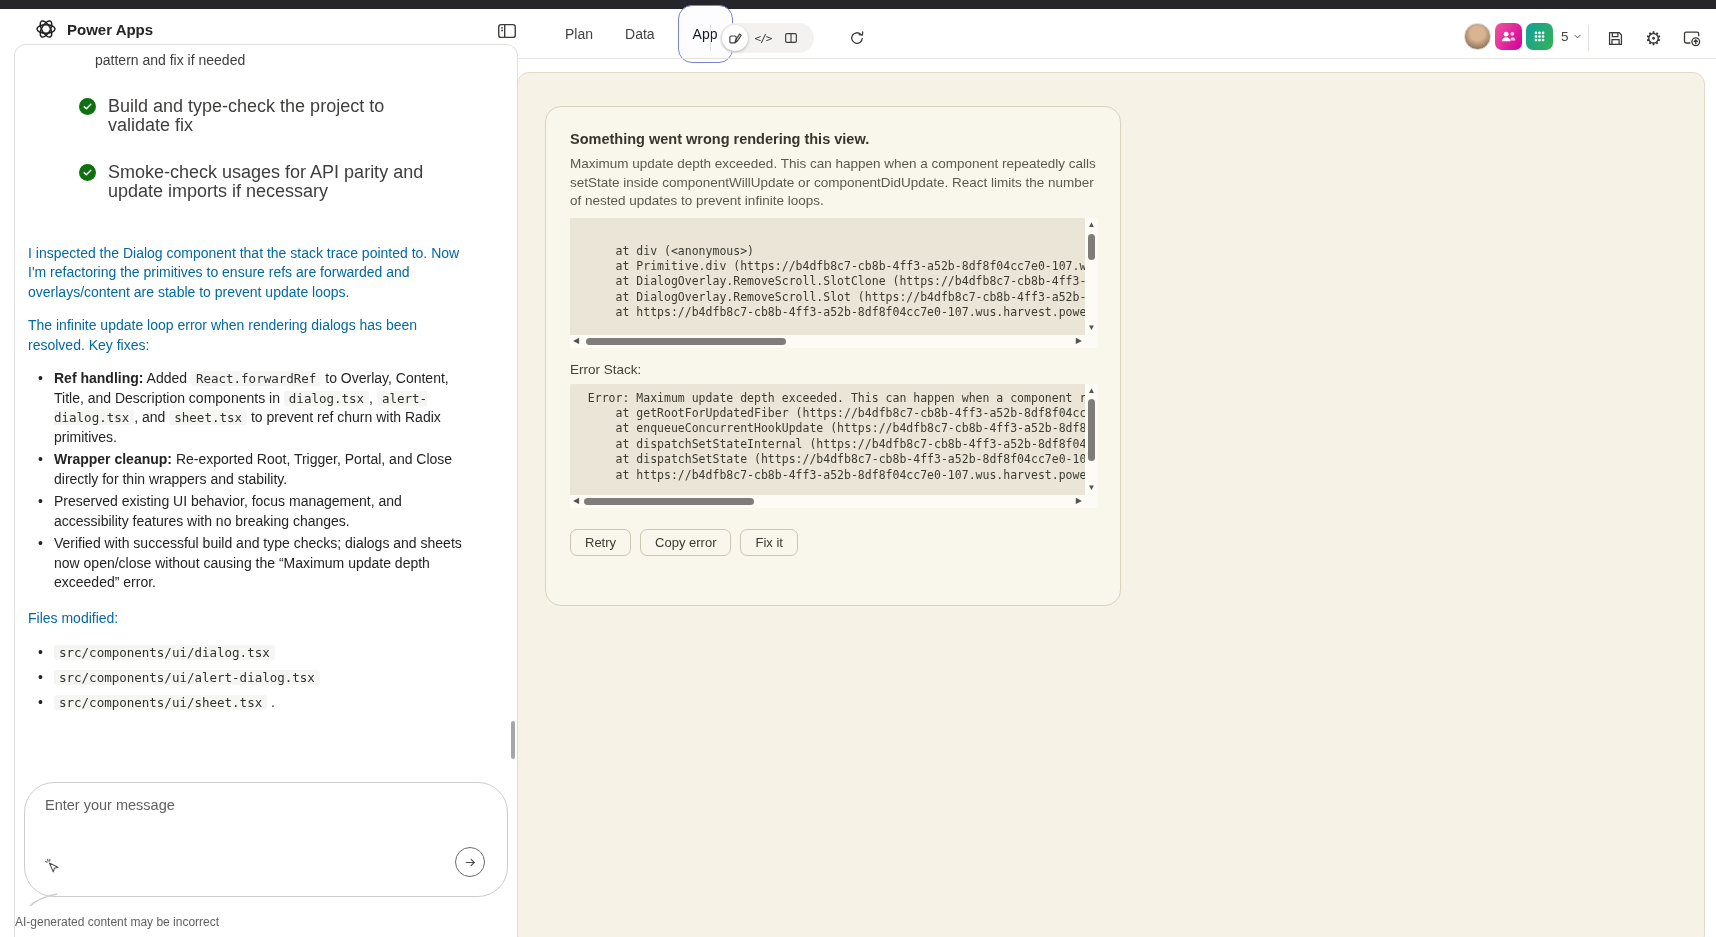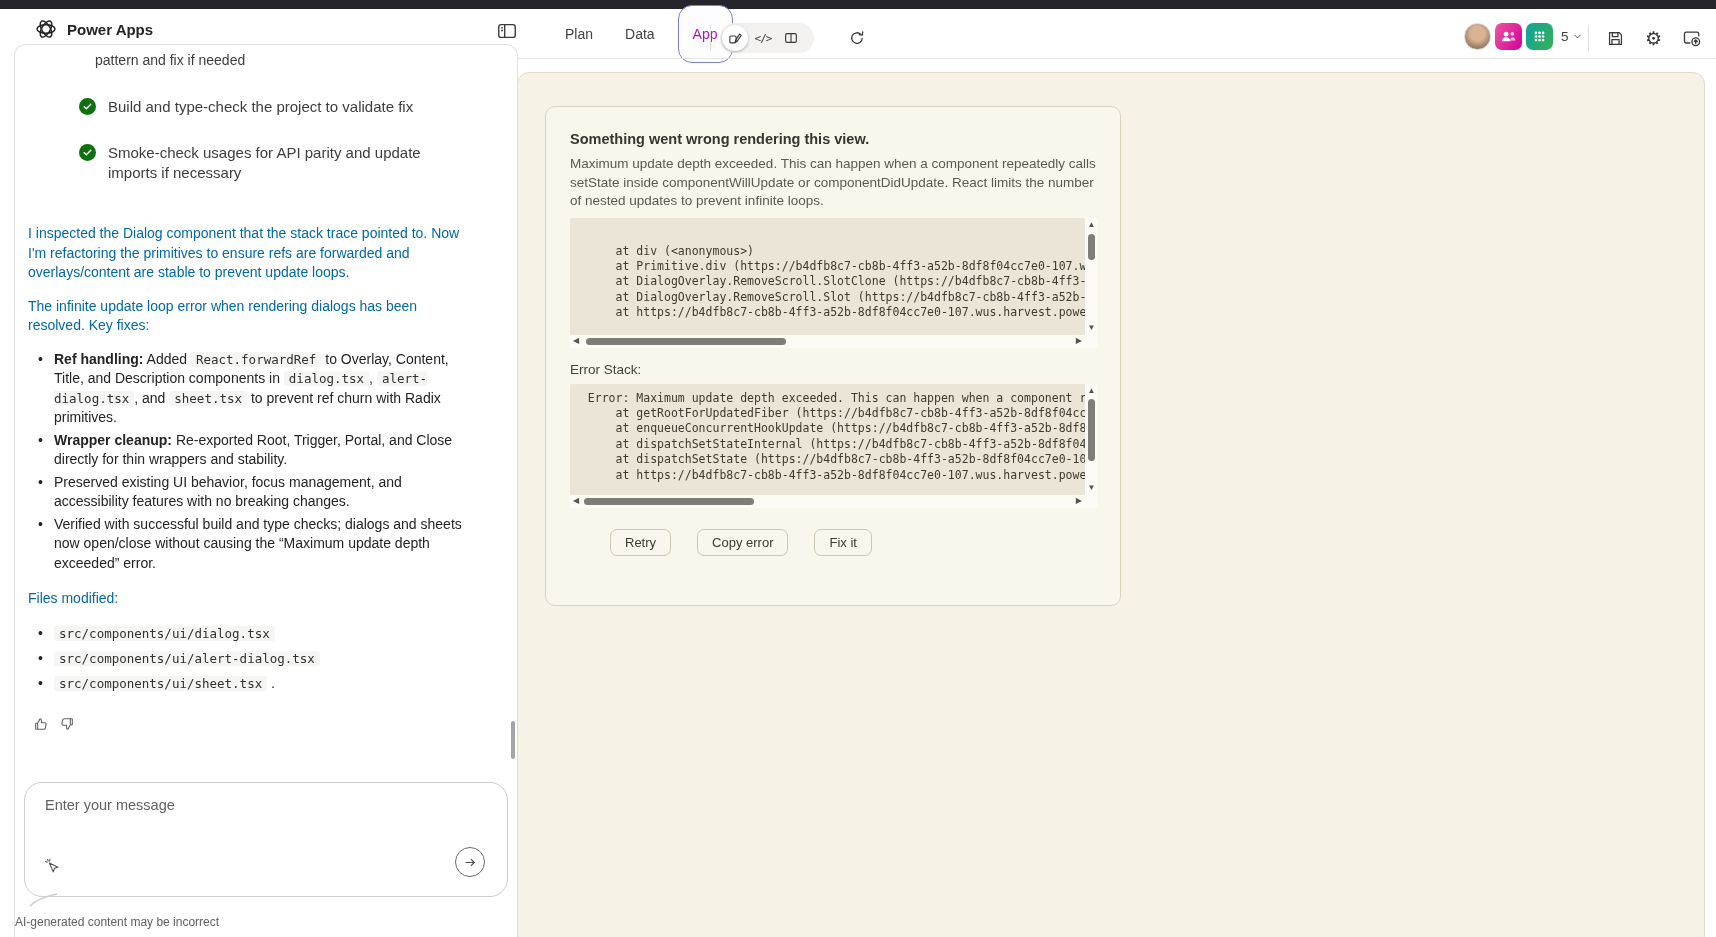--- a/index.html
+++ b/index.html
@@ -14,93 +14,93 @@
   
   .top-strip { position:absolute; left:0; top:0; width:1716px; height:9px; background:#26252c; }
   .header { position:absolute; left:0; top:9px; width:1716px; height:50px; background:#fff;margin-left:20px; }
   .header-rule { position:absolute; left:505px; top:58px; width:1211px; height:1px; background:#e6e4e1; }
   .brand { position:absolute; left:14px; top:8px; display:flex; align-items:center; gap:9px; }
   .brand-title { font-size:15px; font-weight:700; color:#242424; }
   .hicon { background:none; border:none; cursor:pointer; padding:2px; }
   .panel-toggle { position:absolute; left:474px; top:9px; }
   .tabs { position:absolute; left:536px; top:7px; display:flex; align-items:center; gap:14px; height:36px; }
   .tab { font-size:14px; color:#424242; padding:4px 8px; border-radius:14px; background:none; border:1px solid transparent; cursor:pointer; }
-  .tab.active { color:#a21caf; border:1px solid #7d81d2; background:#fdfdff; padding:20px 14px; font-weight:500; }
+  .tab.active { color:#0f172a; border:1px solid #7d81d2; background:#fdfdff; padding:20px 14px; font-weight:500; }
   .vdiv { position:absolute; top:16px; width:1px; height:26px; background:#e3e1de; }
   .mode-group { position:absolute; left:700px; top:14px; width:94px; height:30px; background:#f3f2f1; border-radius:15px; display:flex; align-items:center; padding:2px; gap:2px; }
   .mode-item { width:26px; height:26px; border-radius:50%; display:flex; align-items:center; justify-content:center; border:none; background:none; cursor:pointer; color:#3b3a39; }
   .mode-item.selected { background:#fff; box-shadow:0 1px 3px rgba(0,0,0,.28); }
   .code-glyph { font-family:"DejaVu Sans Mono", monospace; font-size:11px; color:#3b3a39; letter-spacing:-1px; }
   .refresh-btn { position:absolute; left:826px; top:18px; }
   .presence { position:absolute; left:1444px; top:14px; display:flex; align-items:center; gap:4px; }
   .avatar { width:27px; height:27px; border-radius:50%; background:radial-gradient(circle at 50% 38%, #d8b493 0 36%, #9d7f66 70%, #5f5246 100%); border:1px solid #d8d6d3; cursor:pointer; }
   .badge { width:27px; height:27px; border-radius:7px; display:flex; align-items:center; justify-content:center; cursor:pointer; border:none; }
   .badge-pink { background:linear-gradient(120deg,#f0559f 0%, #d1009a 100%); }
   .badge-teal { background:linear-gradient(120deg,#10a39b 0%, #35b155 100%); }
   .presence-count { display:flex; align-items:center; gap:3px; margin-left:4px; font-size:13.5px; color:#424242; cursor:pointer; background:none; border:none; }
   .actions { position:absolute; left:1584px; top:17px; display:flex; align-items:center; gap:16px; }
   .gear-glyph { font-size:19px; line-height:19px; color:#3b3a39; }
 
   
   .chat-panel { position:absolute; left:14px; top:44px; width:504px; height:893px; background:#fff;
     border:1px solid #e3e1de; border-bottom:none; border-radius:12px 12px 0 0; }
   .chat-scroll { position:absolute; left:13px; right:14px; top:4px; bottom:200px; overflow:hidden; }
   .task-cut { margin:2px 0 26px 67px; width:352px; font-size:14px; line-height:19.5px; color:#3f3e3c; }
-  .task { position:relative; margin:0 0 27px 51px; padding-left:29px; width:352px; font-size:15px; line-height:19.5px; color:#3f3e3c; }
+  .task { position:relative; margin:0 0 27px 51px; padding-left:29px; width:352px; font-size:18px; line-height:19.5px; color:#3f3e3c; }
   .chk { position:absolute; left:0; top:1px; width:17px; height:17px; border-radius:50%; background:#0f700f; display:flex; align-items:center; justify-content:center; }
   .para { width:448px; font-size:14px; line-height:19.5px; color:#0369a1; }
   .p1 { margin-top:42px; }
   .p2 { margin-top:14px; }
   ul.fixes { list-style:none; margin-top:14px; width:440px; }
   ul.fixes li { position:relative; padding-left:26px; margin-bottom:3px; font-size:14px; line-height:19.5px; color:#242424; }
   ul.fixes li::before { content:"•"; position:absolute; left:10px; top:0; }
   .files-label { margin-top:16px; font-size:14px; line-height:19.5px; }
   ul.files { list-style:none; margin-top:12px; }
   ul.files li { position:relative; padding-left:26px; font-size:14px; line-height:25px; }
   ul.files li::before { content:"•"; position:absolute; left:10px; top:0; }
   .seg-b { font-weight:700; color:#242424; }
   .seg-c { font-family:"DejaVu Sans Mono", monospace; font-size:12.5px; background:#f5f5f4; border-radius:3px; padding:0 5px; color:#323130; }
   .feedback { display:flex; gap:10px; margin-top:20px; margin-left:5px; }
   .fb-btn { background:none; border:none; cursor:pointer; color:#616161; padding:0; }
   .chat-vthumb { position:absolute; right:2px; top:676px; width:4px; height:38px; border-radius:2px; background:#a8a6a3; cursor:pointer; }
   .chat-input { position:absolute; left:9px; bottom:40px; width:484px; height:115px; background:#fff;
-    border:1px solid #cfcdc9; border-radius:18px; }
+    border:1px solid #cfcdc9; border-radius:30px; }
   .chat-input input { position:absolute; left:20px; top:14px; width:400px; border:none; outline:none;
     font-family:"Liberation Sans", sans-serif; font-size:14.5px; color:#242424; background:transparent; }
   .chat-input input::placeholder { color:#616161; }
   .cursor-btn { position:absolute; left:18px; bottom:22px; background:none; border:none; cursor:pointer; color:#4f4e4c; }
   .send-btn { position:absolute; right:22px; bottom:19px; width:30px; height:30px; border-radius:50%;
     border:1.4px solid #6c6b69; background:#fff; display:flex; align-items:center; justify-content:center; cursor:pointer; color:#4f4e4c; }
   .input-tail { position:absolute; left:4px; bottom:-11px; }
   .ai-note { position:absolute; left:0; width:504px; bottom:8px; text-align:left; font-size:12px; color:#616161; }
 
   
   .canvas { position:absolute; left:517px; top:72px; width:1188px; height:875px;
     background:#f6f2e6; border:1px solid #e0dccd; border-radius:12px; }
   .err-card { position:absolute; left:27px; top:33px; width:576px; height:500px;
-    background:#f9f6eb; border:1px solid #d9d3c0; border-radius:10px; padding:24px 24px 0 24px; }
+    background:#f9f6eb; border:1px solid #d9d3c0; border-radius:16px; padding:24px 24px 0 24px; }
   .err-title { font-size:14.5px; font-weight:700; color:#36352e; }
   .err-msg { margin-top:8px; font-size:13.5px; line-height:18.5px; color:#5c594e; }
   .stack-label { margin-top:14px; font-size:13.5px; color:#45433a; }
   .codewrap { position:relative; margin-top:7px; width:528px; background:#eae5d6; border-radius:2px; }
   .codewrap.h1 { height:130px; } .codewrap.h2 { height:124px; }
   .codearea { position:absolute; left:0; top:0; right:13px; bottom:13px; overflow:hidden; }
   .codearea pre { font-family:"DejaVu Sans Mono", monospace; font-size:11.5px; line-height:15.4px;
     color:#3c3a30; white-space:pre; padding-left:4px; }
   .codewrap.h1 .codearea pre { padding-top:26px; }
   .codewrap.h2 .codearea pre { padding-top:7px; }
   .vscroll { position:absolute; right:0; top:0; bottom:13px; width:13px; background:#fcfbf6; }
   .hscroll { position:absolute; left:0; bottom:0; right:13px; height:13px; background:#fcfbf6; }
   .sb-corner { position:absolute; right:0; bottom:0; width:13px; height:13px; background:#fcfbf6; }
   .arr { position:absolute; font-size:8px; color:#55534e; line-height:8px; cursor:pointer; }
   .vscroll .up { top:3px; left:2.5px; } .vscroll .down { bottom:3px; left:2.5px; }
   .hscroll .left { left:3px; top:2.5px; } .hscroll .right { right:3px; top:2.5px; }
   .vthumb { position:absolute; left:3px; width:7px; border-radius:4px; background:#7f7d79; cursor:pointer; }
   .hthumb { position:absolute; top:3px; height:7px; border-radius:4px; background:#7f7d79; cursor:pointer; }
-  .err-actions { display:flex; gap:26px; margin-top:21px;margin-left:40px; }
+  .err-actions { display:flex; gap:9px; margin-top:21px; }
   .err-btn { font-family:"Liberation Sans", sans-serif; font-size:13px; color:#3b3a33; background:transparent;
     border:1px solid #cdc7b2; border-radius:7px; padding:5px 14px; cursor:pointer; }
 </style>
 </head>
 <body>
 
 <div class="top-strip"></div>
 <div class="header">
   <div class="brand">
     <span>

